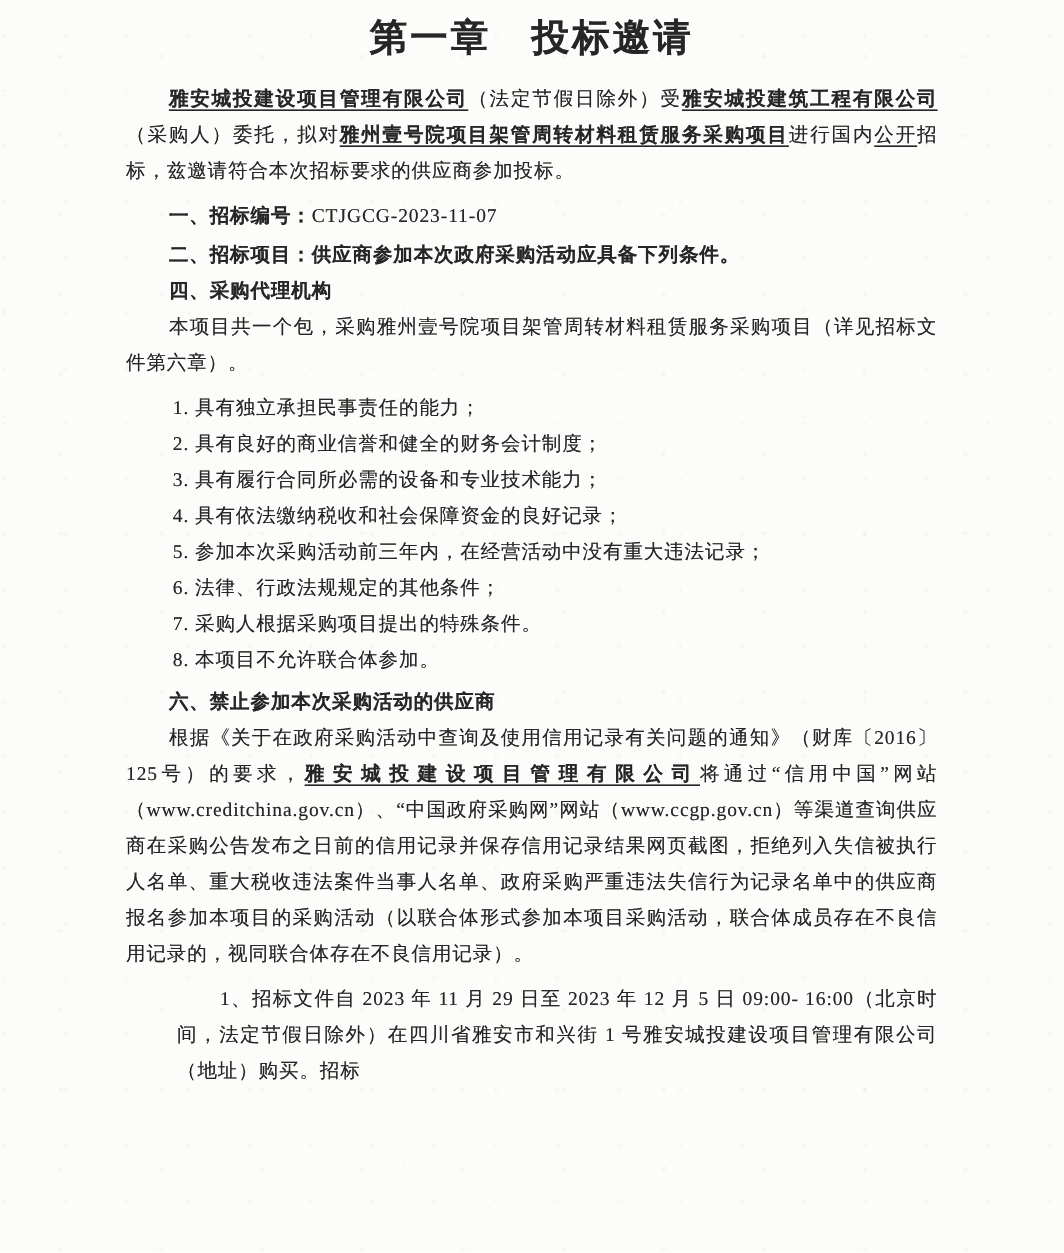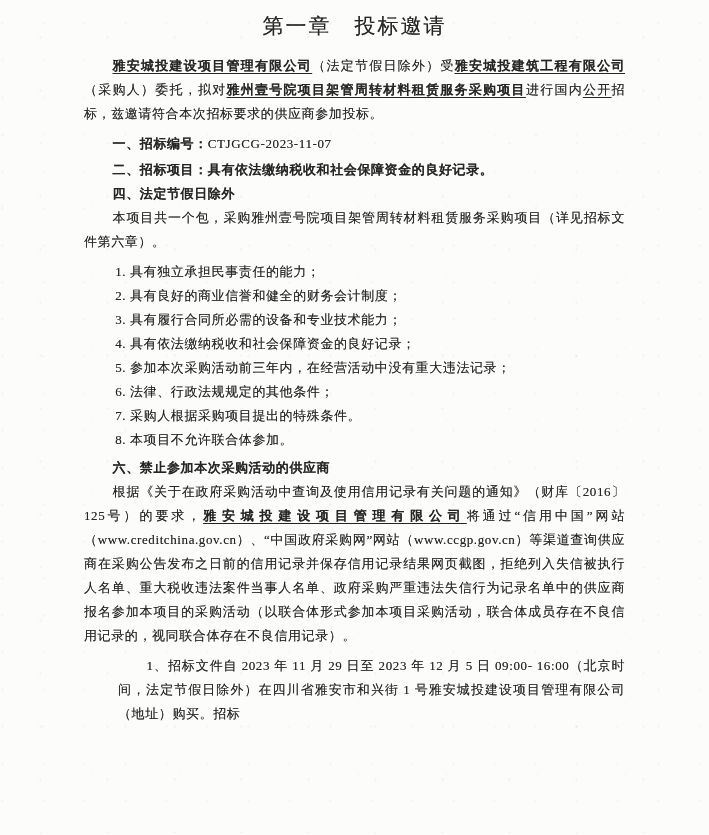--- a/index.html
+++ b/index.html
@@ -24,23 +24,23 @@
     color: #262626;
     font-size: 13px;
     line-height: 24px;
     letter-spacing: 0.6px;
     overflow: hidden;
     text-shadow: 0 0 0.4px rgba(20,20,20,0.5);
   }
   .title {
     margin: 0 0 12px 0;
     text-align: center;
-    font-size: 21px;
+    font-size: 25px;
     line-height: 32px;
-    font-weight: 400;
+    font-weight: 700;
     letter-spacing: 2px;
   }
   p { margin: 0; text-align: justify; }
   .indent { text-indent: 2.2em; }
   .item { text-indent: 2.2em; margin-top: 2px; }
   .item:first-of-type { margin-top: 0; }
   .m-item1 { margin-top: 6px; }
   .heading { font-weight: 700; text-indent: 2.2em; }
   .m4 { margin-top: 0px; }
   .m5 { margin-top: 8px; }
@@ -67,24 +67,24 @@
 <body>
 
 <div class="page">
 
   <h1 class="title">第一章　投标邀请</h1>
 
   <p class="indent"><span class="bu">雅安城投建设项目管理有限公司</span><span>（法定节假日除外）受</span><span class="bu">雅安城投建筑工程有限公司</span><span>（采购人）委托，拟对</span><span class="bu">雅州壹号院项目架管周转材料租赁服务采购项目</span><span>进行国内</span><span class="u">公开</span><span>招标，兹邀请符合本次招标要求的供应商参加投标。</span></p>
 
   <p class="item m-item1"><span class="b">一、招标编号：</span><span>CTJGCG-2023-11-07</span></p>
 
-  <p class="item"><span class="b">二、招标项目：</span><span class="b">具有依法缴纳税收和社会保障资金的良好记录。</span></p>
+  <p class="item"><span class="b">二、招标项目：</span><span class="b">供应商参加本次政府采购活动应具备下列条件。</span></p>
 
 
-  <p class="heading m4">四、法定节假日除外</p>
+  <p class="heading m4">四、采购代理机构</p>
   <p class="indent">本项目共一个包，采购雅州壹号院项目架管周转材料租赁服务采购项目（详见招标文件第六章）。</p>
 
   <p class="list-item m5-list">1. 具有独立承担民事责任的能力；</p>
   <p class="list-item">2. 具有良好的商业信誉和健全的财务会计制度；</p>
   <p class="list-item">3. 具有履行合同所必需的设备和专业技术能力；</p>
   <p class="list-item">4. 具有依法缴纳税收和社会保障资金的良好记录；</p>
   <p class="list-item">5. 参加本次采购活动前三年内，在经营活动中没有重大违法记录；</p>
   <p class="list-item">6. 法律、行政法规规定的其他条件；</p>
   <p class="list-item">7. 采购人根据采购项目提出的特殊条件。</p>
   <p class="list-item">8. 本项目不允许联合体参加。</p>

